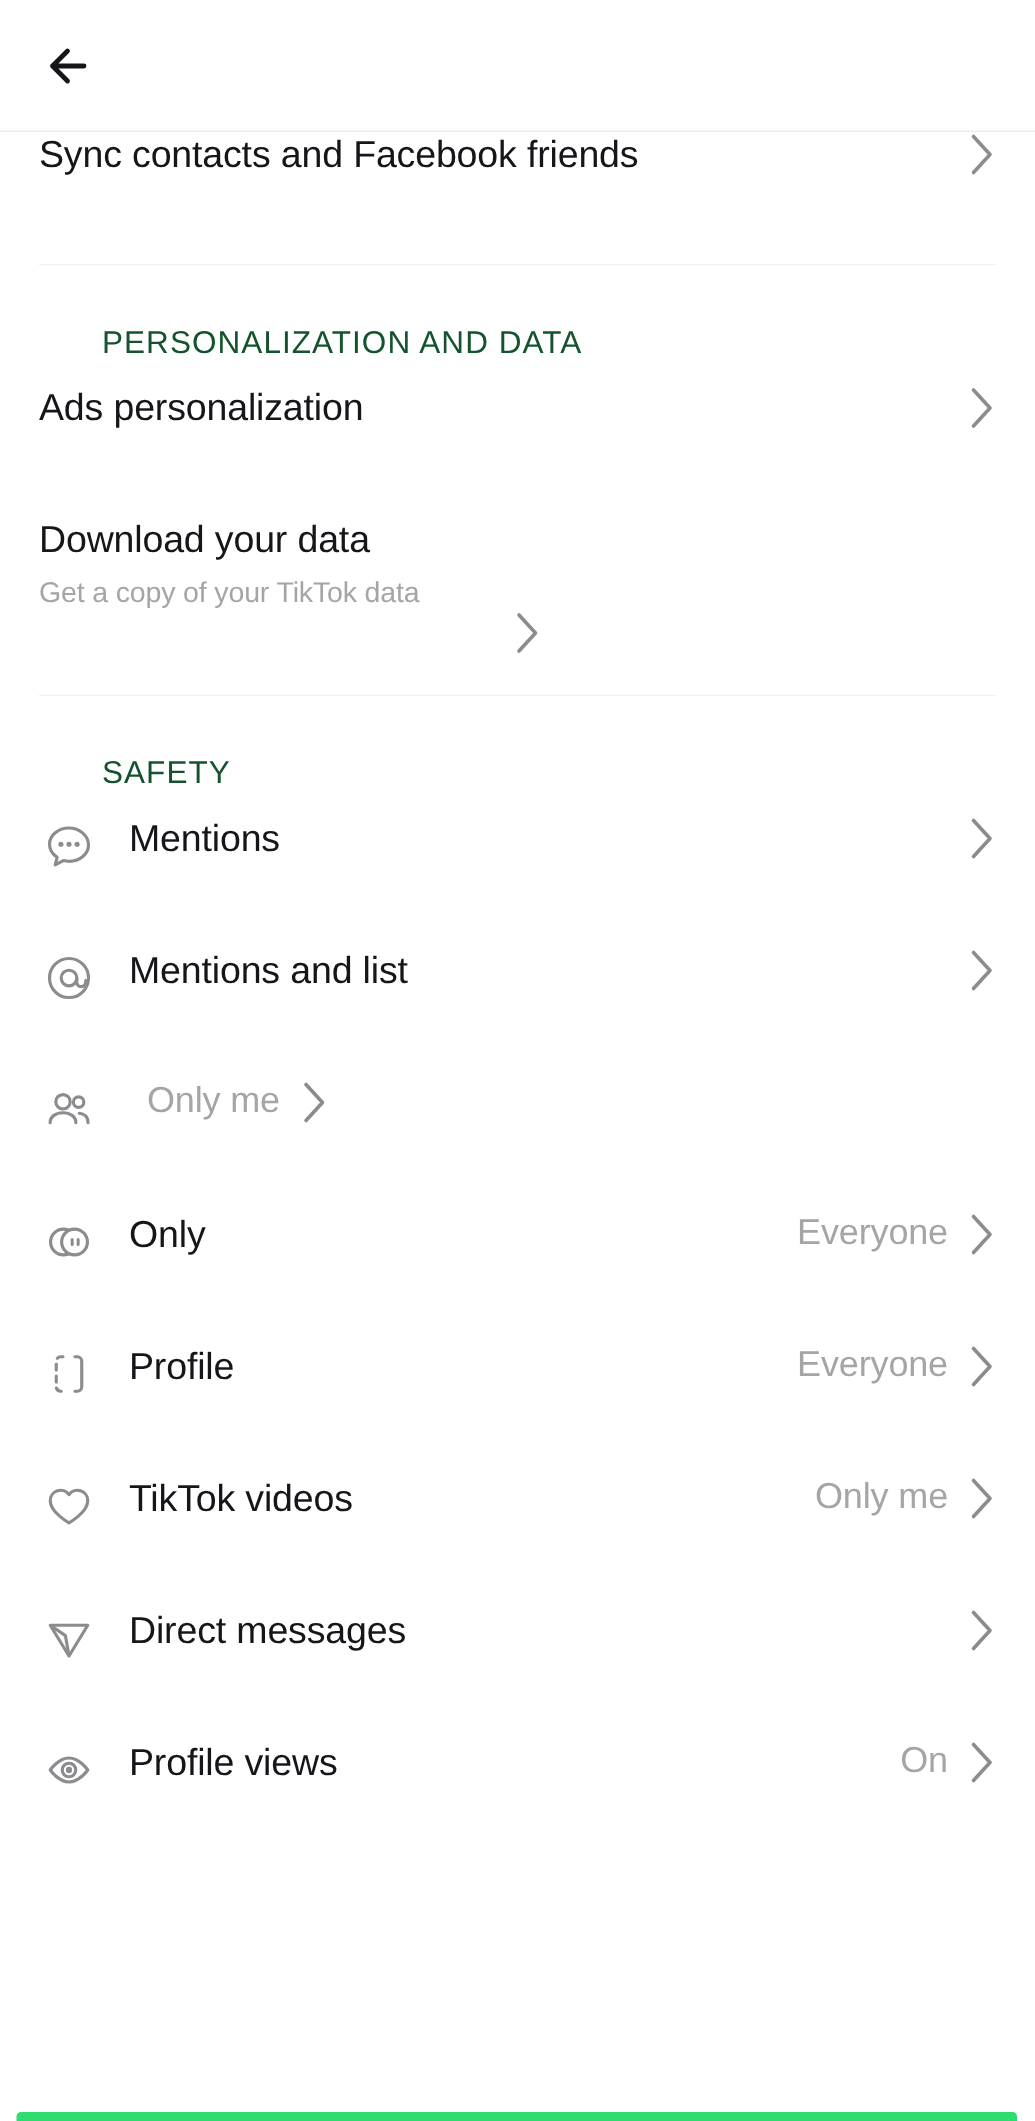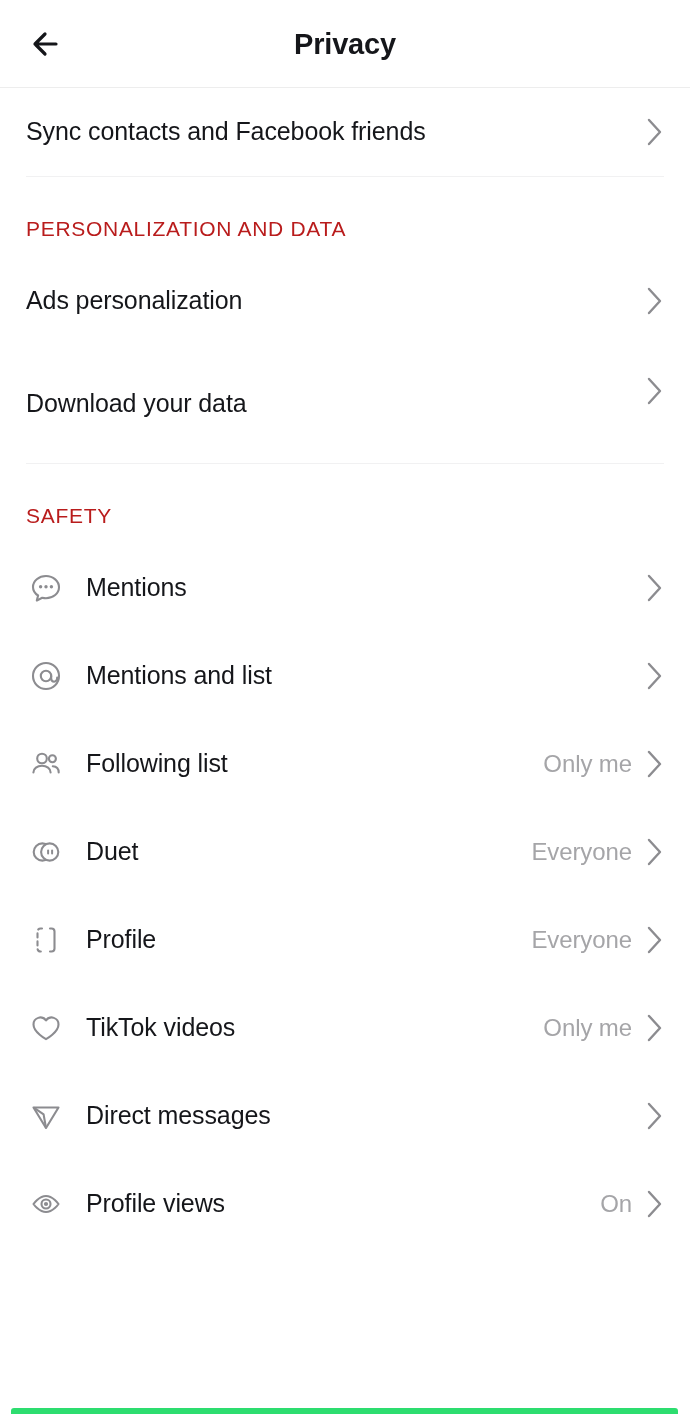--- a/index.html
+++ b/index.html
@@ -49,21 +49,21 @@
     color: #15161a;
     letter-spacing: -0.2px;
   }
 
   
   .section { background: #fff; }
 
   .row {
     position: relative;
     display: flex;
-    align-items: center;
+    align-items: flex-start;
     min-height: 88px;
     padding: 0 26px;
     box-sizing: border-box;
     cursor: pointer;
     background: #fff;
   }
   .row-icon {
     width: 40px;
     min-width: 40px;
     height: 40px;
@@ -113,24 +113,25 @@
   .row.no-icon .row-main { margin-left: 0; }
 
   .divider {
     height: 1px;
     background: #f1f1f2;
     margin: 0 26px;
   }
 
   .section-header {
     font-size: 21px;
-    color: #b91c1c;
+    color: #14532d;
     letter-spacing: 0.7px;
     padding: 40px 26px 16px 26px;
     text-transform: uppercase;
+    margin-left: 42px;
   }
 
   
   .highlight-wrap {
     position: relative;
   }
   .highlight-box {
     position: absolute;
     left: 11px;
     top: 1320px;
@@ -147,21 +148,20 @@
 <body>
 
 <div class="header">
   <div class="back-btn">
     <span>
       <svg width="40" height="40" viewBox="0 0 40 40" fill="none">
         <path d="M30 20H9M9 20L19 10M9 20L19 30" stroke="#15161a" stroke-width="3.2" stroke-linecap="round" stroke-linejoin="round"></path>
       </svg>
     </span>
   </div>
-  <div class="header-title">Privacy</div>
 </div>
 
 <div class="highlight-wrap">
 
   <div class="section">
     <div class="row no-icon">
       <div class="row-main">
         <div class="row-label">Sync contacts and Facebook friends</div>
       </div>
       <div class="chev">
@@ -180,23 +180,24 @@
       <div class="row-main">
         <div class="row-label">Ads personalization</div>
       </div>
       <div class="chev">
         <svg width="18" height="30" viewBox="0 0 18 30" fill="none">
           <path d="M3 3L14 15L3 27" stroke="#8c8c90" stroke-width="2.4" stroke-linecap="round" stroke-linejoin="round"></path>
         </svg>
       </div>
     </div>
 
-    <div class="row no-icon" style="min-height:118px;">
+    <div class="row no-icon" style="min-height:118px;flex-direction:column;">
       <div class="row-main">
         <div class="row-label">Download your data</div>
+        <div class="row-sub">Get a copy of your TikTok data</div>
       </div>
       <div class="chev" style="align-self:center;margin-bottom:26px;">
         <svg width="18" height="30" viewBox="0 0 18 30" fill="none">
           <path d="M3 3L14 15L3 27" stroke="#8c8c90" stroke-width="2.4" stroke-linecap="round" stroke-linejoin="round"></path>
         </svg>
       </div>
     </div>
   </div>
   <div class="divider"></div>
 
@@ -243,42 +244,39 @@
 
     <div class="row">
       <div class="row-icon">
         <svg width="34" height="34" viewBox="0 0 34 34" fill="none">
           <circle cx="13" cy="11.5" r="4.8" stroke="#8c8c90" stroke-width="2.1"></circle>
           <circle cx="23.4" cy="11.7" r="3.5" stroke="#8c8c90" stroke-width="2.1"></circle>
           <path d="M4.4 25.5c0-4.2 3.9-6.7 8.6-6.7s8.6 2.5 8.6 6.7" stroke="#8c8c90" stroke-width="2.1" stroke-linecap="round"></path>
           <path d="M23.8 19.2c3.4.2 5.9 2.4 5.9 6.3" stroke="#8c8c90" stroke-width="2.1" stroke-linecap="round"></path>
         </svg>
       </div>
-      <div class="row-main">
-        <div class="row-label">Following list</div>
-      </div>
       <div class="row-value">Only me</div>
       <div class="chev">
         <svg width="18" height="30" viewBox="0 0 18 30" fill="none">
           <path d="M3 3L14 15L3 27" stroke="#8c8c90" stroke-width="2.4" stroke-linecap="round" stroke-linejoin="round"></path>
         </svg>
       </div>
     </div>
 
     <div class="row">
       <div class="row-icon">
         <svg width="34" height="34" viewBox="0 0 34 34" fill="none">
           <circle cx="13.3" cy="17" r="8.6" stroke="#8c8c90" stroke-width="2.1"></circle>
           <circle cx="20.7" cy="17" r="8.6" stroke="#8c8c90" stroke-width="2.1" fill="#fff"></circle>
           <rect x="18.1" y="14.4" width="2" height="5.2" rx="1" fill="#8c8c90"></rect>
           <rect x="22.1" y="14.4" width="2" height="5.2" rx="1" fill="#8c8c90"></rect>
         </svg>
       </div>
       <div class="row-main">
-        <div class="row-label">Duet</div>
+        <div class="row-label">Only</div>
       </div>
       <div class="row-value">Everyone</div>
       <div class="chev">
         <svg width="18" height="30" viewBox="0 0 18 30" fill="none">
           <path d="M3 3L14 15L3 27" stroke="#8c8c90" stroke-width="2.4" stroke-linecap="round" stroke-linejoin="round"></path>
         </svg>
       </div>
     </div>
 
     <div class="row">

